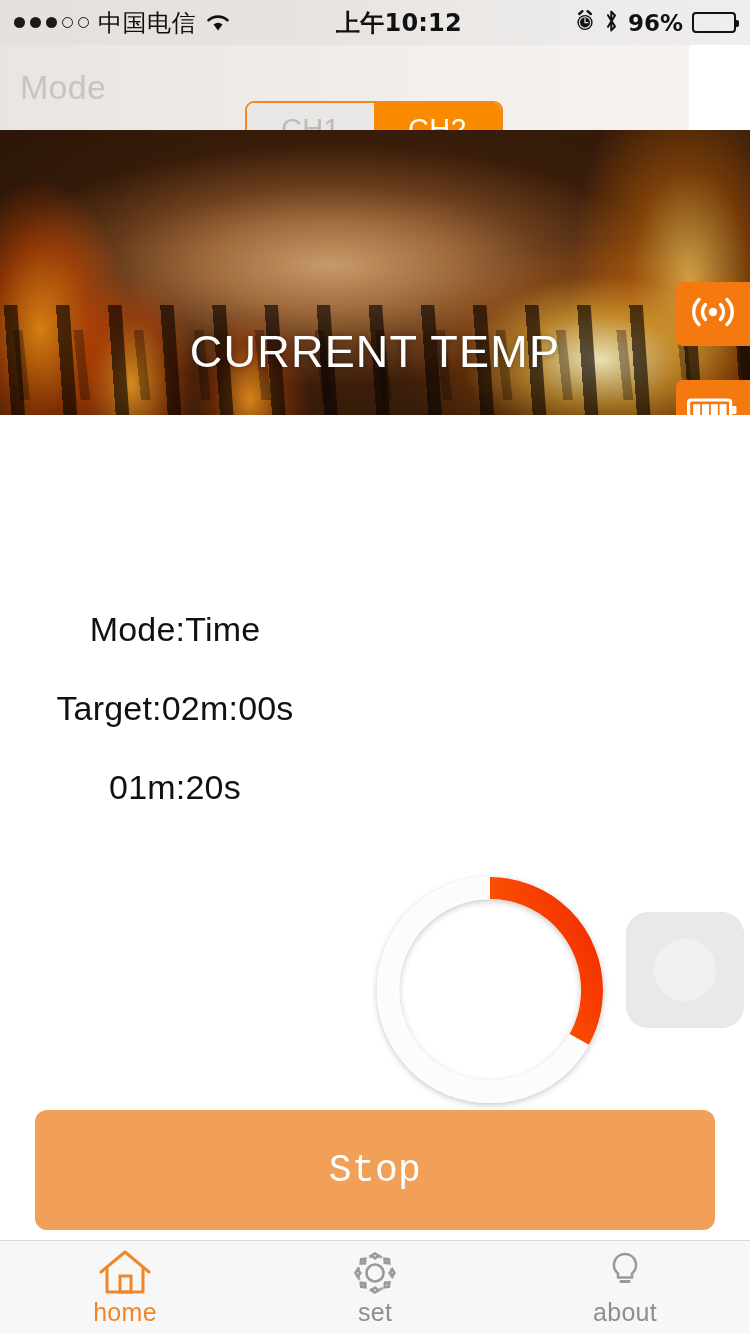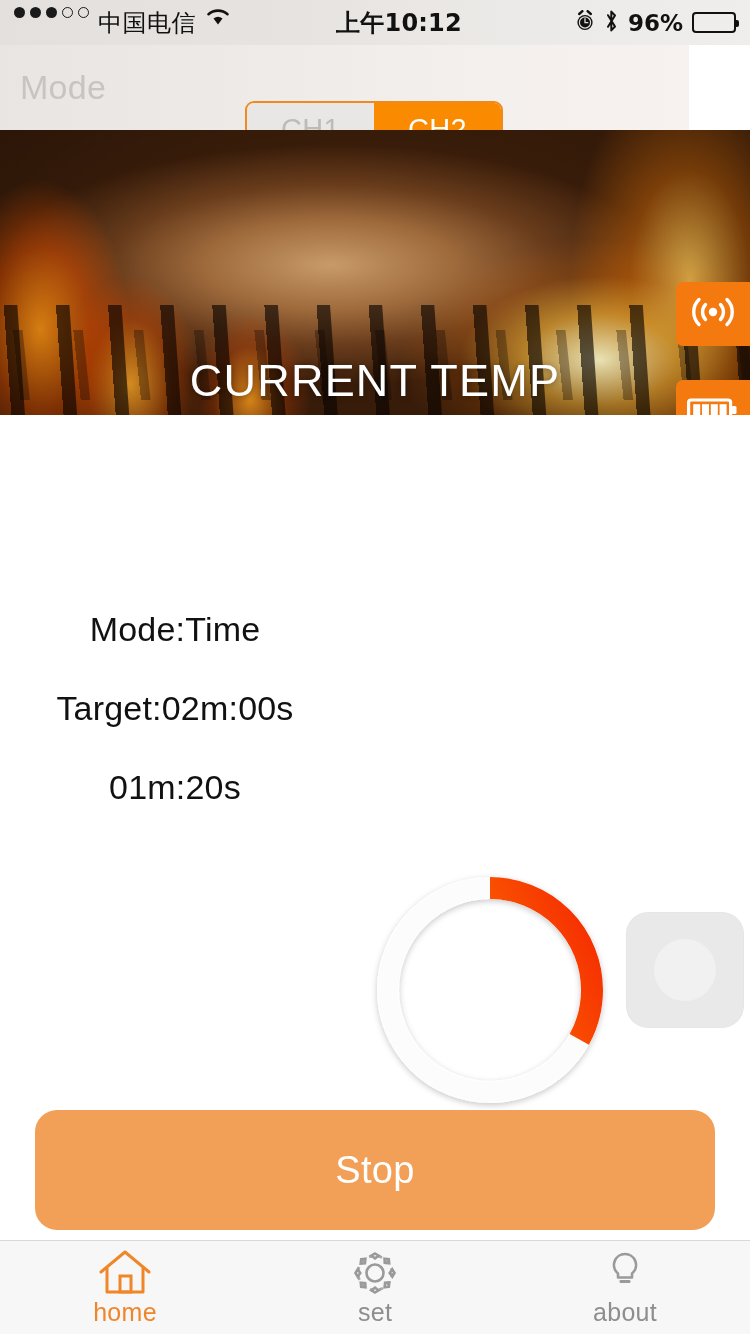--- a/index.html
+++ b/index.html
@@ -22,21 +22,21 @@
     width: 750px;
     background: linear-gradient(to right, #e4e0dd 0%, #e7e3e0 40%, #eceae8 70%, #f0eeec 100%);
     display: flex;
     align-items: center;
     position: relative;
     box-sizing: border-box;
     padding: 0 14px;
   }
   .sb-left {
     display: flex;
-    align-items: flex-start;
+    align-items: center;
     gap: 9px;
   }
   .sb-dots { display: flex; align-items: center; gap: 5px; }
   .sb-dot {
     width: 11px; height: 11px; border-radius: 50%;
     background: #1a1a1a;
   }
   .sb-dot.hollow {
     background: transparent;
     border: 1.6px solid #1a1a1a;
@@ -188,21 +188,20 @@
     background: radial-gradient(ellipse 520px 260px at 375px 140px, rgba(0,0,0,0) 45%, rgba(0,0,0,.30) 100%);
   }
   .hero-temp-label {
     position: absolute;
     top: 196px; left: 0; right: 0;
     text-align: center;
     color: #ffffff;
     font-size: 45px;
     letter-spacing: 1.2px;
     text-shadow: 0 1px 6px rgba(0,0,0,.35);
-    margin-top: 29px;
   }
   .hero-badge {
     position: absolute;
     right: 0;
     width: 74px;
     height: 64px;
     background: #f47a10;
     border-radius: 7px 0 0 7px;
     display: flex;
     align-items: center;
@@ -271,25 +270,25 @@
     background: #f1f1f1;
   }
 
   .stop-button {
     position: absolute;
     left: 35px;
     top: 695px;
     width: 680px;
     height: 120px;
     border: none;
-    border-radius: 22px;
+    border-radius: 12px;
     background: #f2a057;
     color: #ffffff;
     font-size: 38px;
-    font-family: Liberation Sans, sans-serif;
+    font-family: Liberation Mono, monospace;
     letter-spacing: .3px;
     cursor: pointer;
     padding: 0;
   }
 
   .divider {
     position: absolute;
     left: 28px;
     top: 848px;
     width: 722px;

